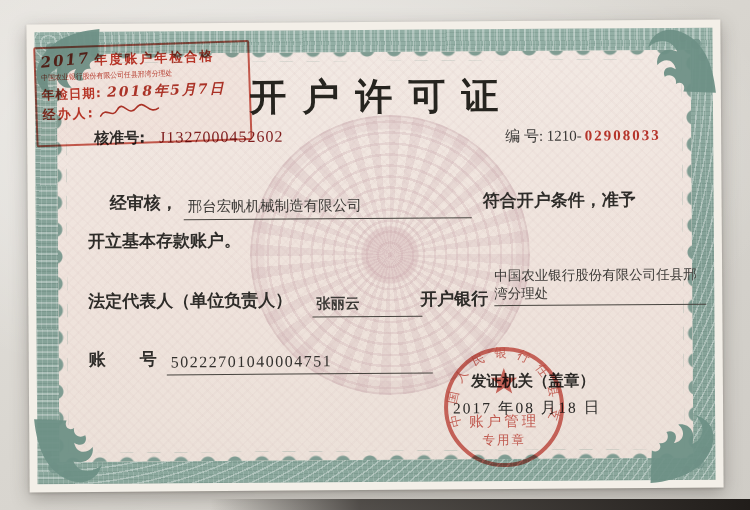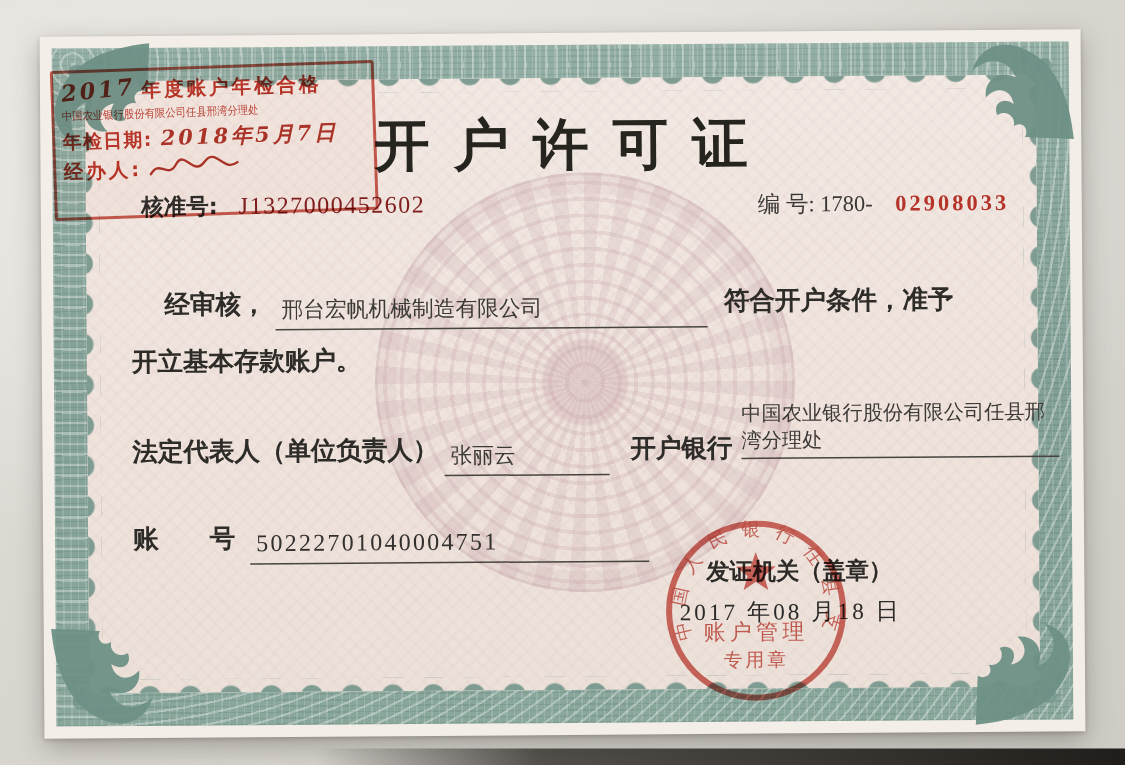--- a/index.html
+++ b/index.html
@@ -78,33 +78,33 @@
     font-family:"DejaVu Serif","Liberation Serif",serif;font-weight:700;
     font-size:37px;letter-spacing:16px;text-indent:16px;color:#26241f;
   }
   .lbl{font-weight:700;font-size:17px;color:#2e2c29;}
   .serif{font-family:"Liberation Serif","DejaVu Serif",serif;}
   .row{position:absolute;white-space:nowrap;}
   .r-approval{left:67px;top:104px;}
   .r-approval .lbl{font-size:15px;font-weight:600;margin-top:40px;}
   .approval-val{font-size:16px;letter-spacing:1px;margin-left:14px;color:#7f1d1d;}
   .r-serial{left:478px;top:106px;font-size:15px;color:#3a3836;}
-  .serial-red{color:#b5342a;letter-spacing:2px;font-weight:600;margin-left:15px;}
+  .serial-red{color:#b5342a;letter-spacing:2px;font-weight:600;margin-left:3px;}
   .r-audit{left:82px;top:168px;}
   .company-val{
     display:inline-block;min-width:280px;margin-left:6px;
     font-size:14.5px;color:#3c3a37;border-bottom:1.3px solid #47443f;
     padding:0 4px 3px 4px;vertical-align:-3px;
   }
   .audit-suffix{position:absolute;left:455px;top:168px;}
   .r-line2{left:60px;top:206px;}
   .r-rep{left:60px;top:266px;}
   .rep-val{
-    display:inline-block;min-width:102px;margin-left:4px;font-size:14.5px;color:#3c3a37;
-    border-bottom:1.3px solid #47443f;padding:0 4px 3px 4px;vertical-align:-3px;
+    display:inline-block;min-width:102px;margin-left:20px;font-size:14.5px;color:#3c3a37;
+    border-bottom:1.3px solid #47443f;padding:0 4px 3px 4px;vertical-align:-3px;font-weight:bold;
   }
   .bank-label{position:absolute;left:392px;top:266px;}
   .bank-val{
     position:absolute;left:466px;top:246px;width:212px;
     font-size:13.5px;line-height:18px;color:#3c3a37;white-space:normal;
     border-bottom:1.3px solid #47443f;padding-bottom:2px;
   }
   .r-acct{left:60px;top:324px;}
   .acct-val{
     display:inline-block;min-width:258px;margin-left:10px;
@@ -177,21 +177,21 @@
 
     <div class="content">
 
       <div class="title">开户许可证</div>
 
       <div class="row r-approval">
         <span class="lbl">核准号:</span><span class="serif approval-val">J1327000452602</span>
       </div>
 
       <div class="row r-serial serif">
-        <span>编 号: 1780-</span><span class="serial-red">02908033</span>
+        <span>编 号: 1210-</span><span class="serial-red">02908033</span>
       </div>
 
       <div class="row r-audit">
         <span class="lbl">经审核，</span><span class="serif company-val">邢台宏帆机械制造有限公司</span>
       </div>
       <div class="row audit-suffix lbl">符合开户条件，准予</div>
 
       <div class="row r-line2 lbl">开立基本存款账户。</div>
 
       <div class="row r-rep">

